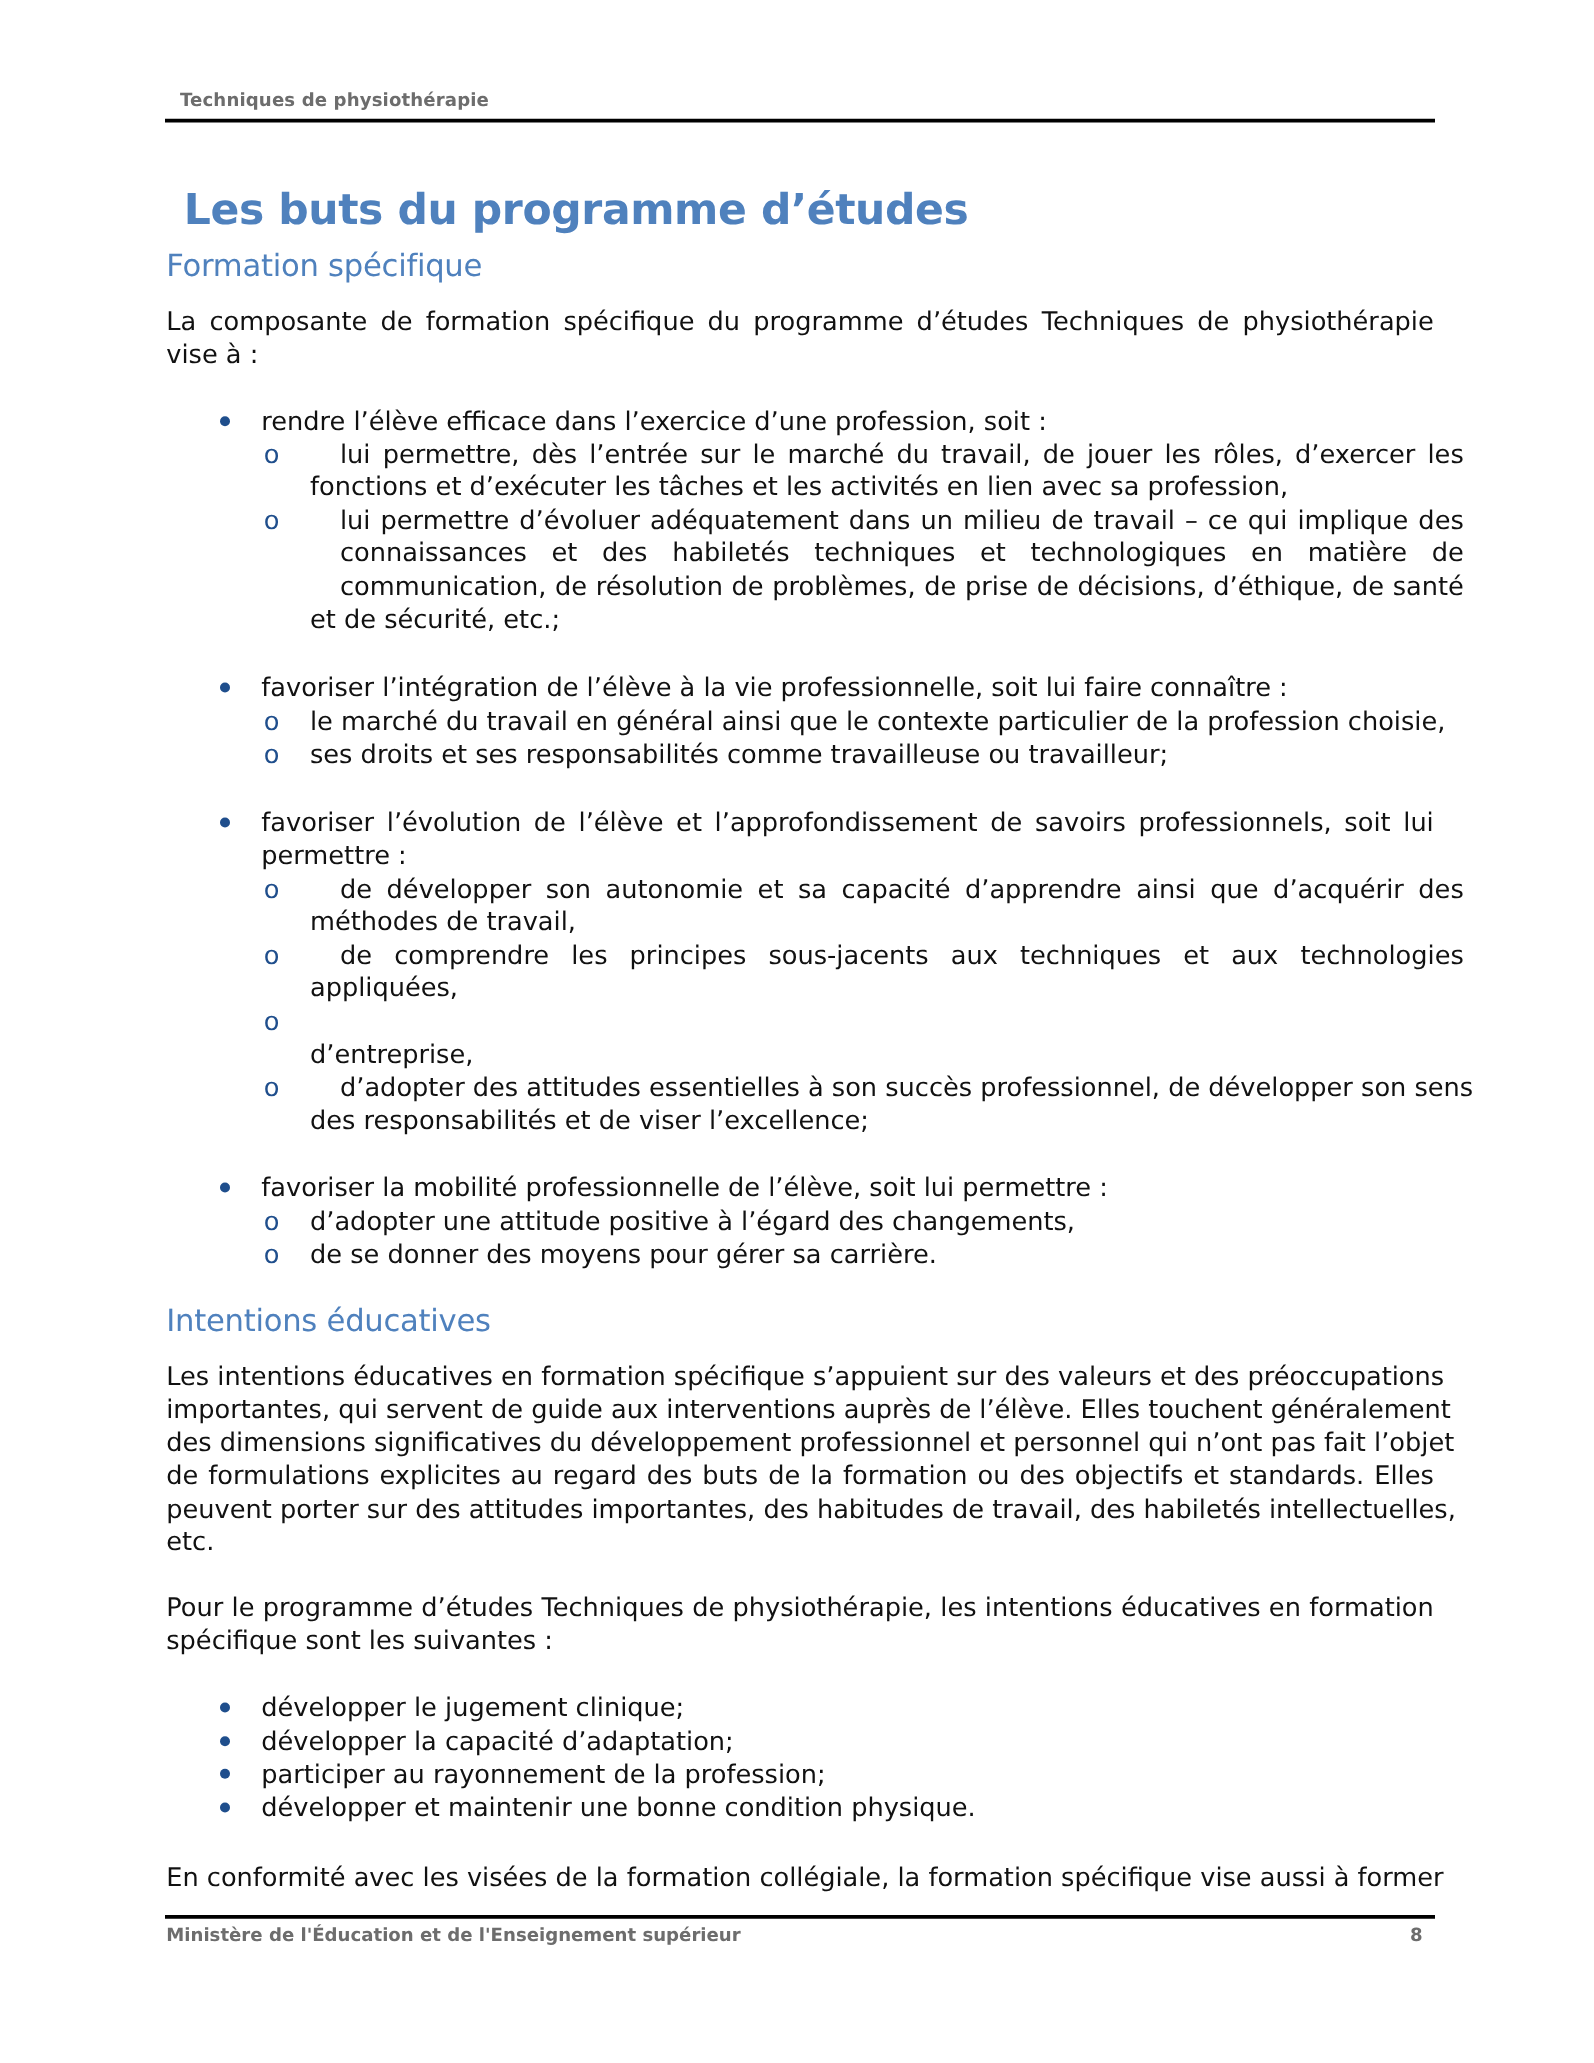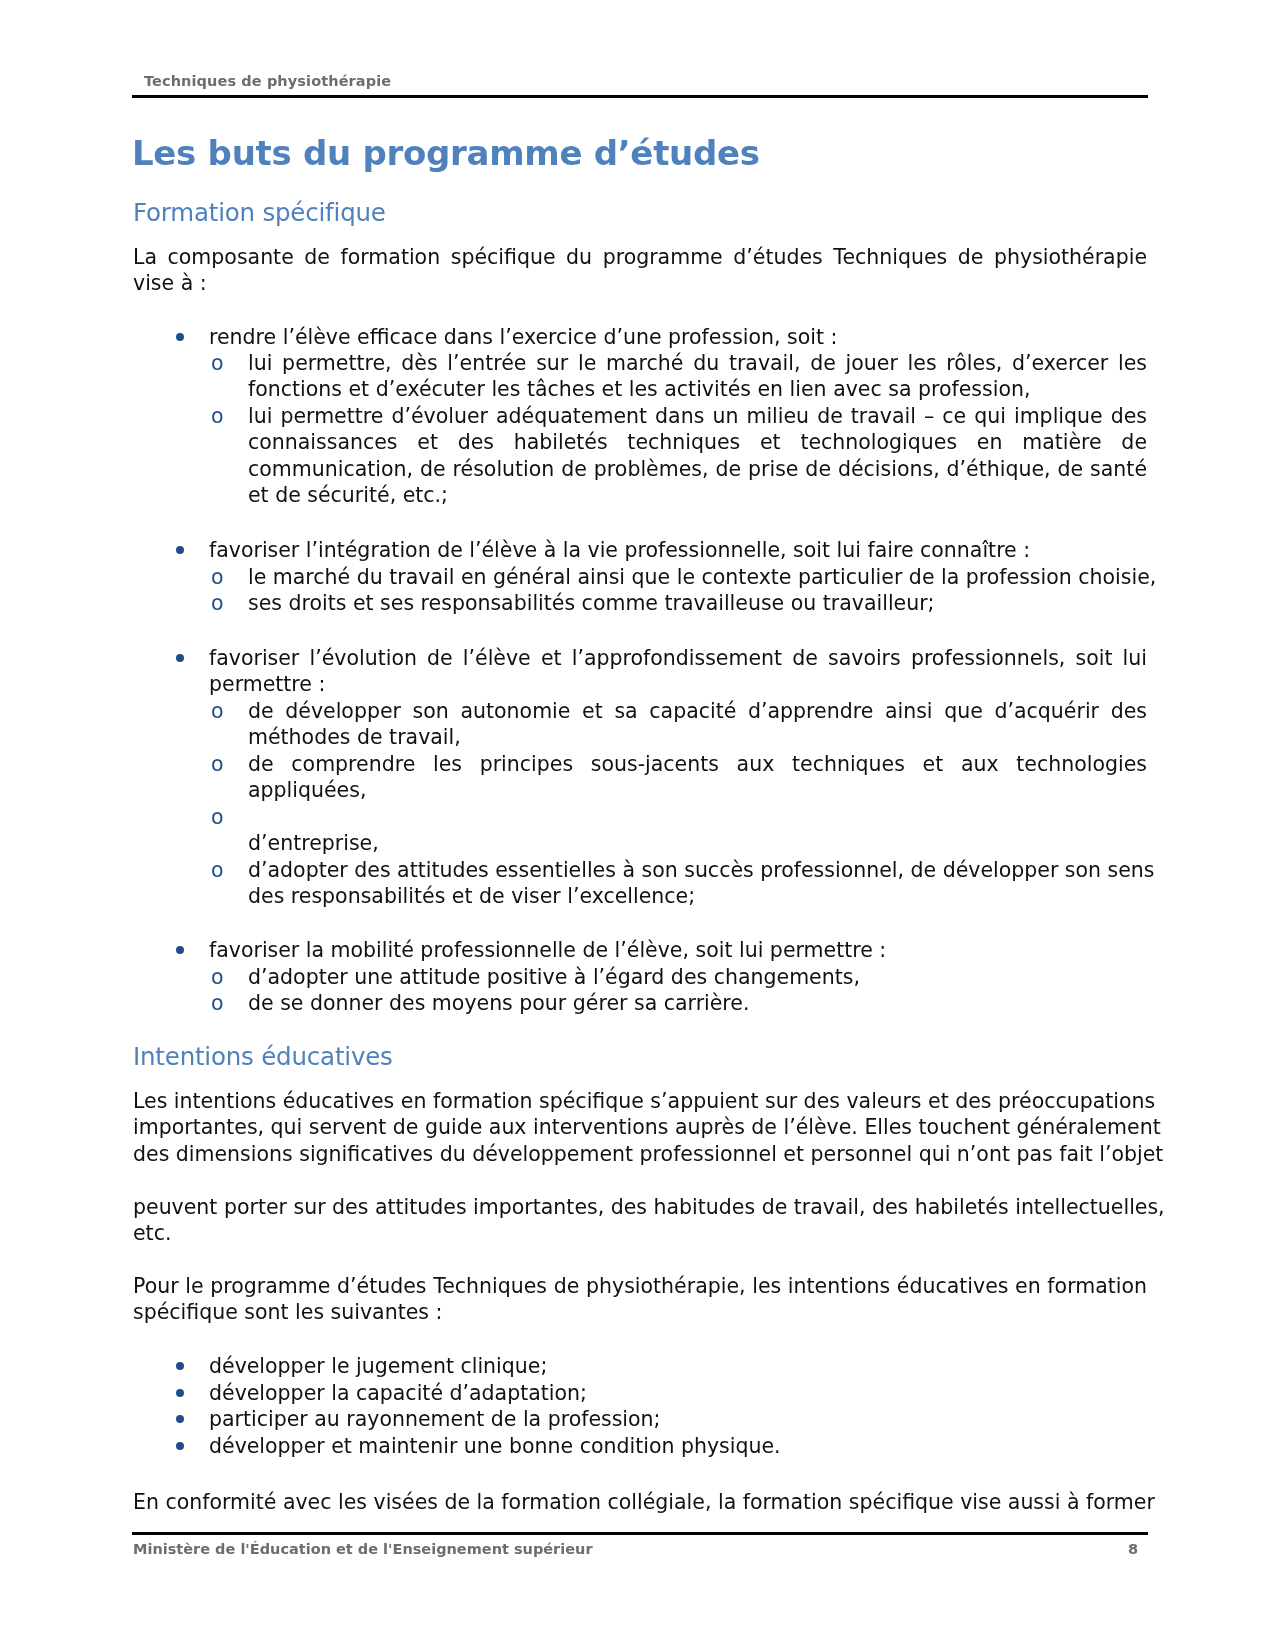--- a/index.html
+++ b/index.html
@@ -1,30 +1,30 @@
 <!DOCTYPE html>
 <html><head>
 <meta charset="utf-8">
 <style>
   html, body { margin: 0; padding: 0; background: #ffffff; }
   body { width: 1275px; height: 1650px; position: relative; overflow: hidden;
          font-family: "DejaVu Sans", sans-serif; color: #111111; }
   .page { position: absolute; left: 0; top: 0; width: 1275px; height: 1650px; }
   .running-header { position: absolute; left: 144px; top: 73px; font-size: 14.5px; font-weight: bold; color: #6d6d6d; letter-spacing: 0.1px; }
   .header-rule { position: absolute; left: 132px; top: 95px; width: 1016px; height: 3px; background: #000; }
-  .title { position: absolute; left: 132px; top: 133px; margin: 0; font-size: 34px; font-weight: bold; color: #4f81bd; letter-spacing: -0.3px; }
+  .title { position: absolute; left: 132px; top: 133px; margin: 15px; font-size: 34px; font-weight: bold; color: #4f81bd; letter-spacing: -0.3px; }
   .h2 { position: absolute; left: 133px; margin: 0; font-size: 24.5px; font-weight: normal; color: #4f81bd; letter-spacing: -0.2px; }
   .line { position: absolute; font-size: 20.5px; line-height: 26px; white-space: nowrap; }
   .just { left: 133px; width: 1014px; text-align: justify; text-align-last: justify; }
   .left { left: 133px; }
   .b1txt { left: 209px; }
   .b1txt.j { width: 938px; text-align: justify; text-align-last: justify; }
   .b2 { left: 211px; color: #1f4e8c; }
   .b2txt { left: 248px; text-align: right; }
-  .b2txt.j { width: 899px; text-align: justify; text-align-last: justify; }
+  .b2txt.j { width: 899px; text-align: justify; text-align-last: justify; margin-left: 24px; }
   .dot { position: absolute; width: 8px; height: 8px; border-radius: 50%; background: #1f4e8c; }
   .footer-rule { position: absolute; left: 132px; top: 1532px; width: 1016px; height: 3px; background: #000; }
   .footer-left { position: absolute; left: 133px; top: 1541px; font-size: 14.5px; font-weight: bold; color: #6d6d6d; }
   .footer-right { position: absolute; left: 1128px; top: 1541px; font-size: 14.5px; font-weight: bold; color: #6d6d6d; }
 </style>
 </head>
 <body>
 
 <div class="page">
   <div class="running-header">Techniques de physiothérapie</div>
@@ -75,20 +75,21 @@
   <div class="line b2" style="top:964px">o</div>
   <div class="line b2txt" style="top:964px">d’adopter une attitude positive à l’égard des changements,</div>
   <div class="line b2" style="top:990px">o</div>
   <div class="line b2txt" style="top:990px">de se donner des moyens pour gérer sa carrière.</div>
 
   <h2 class="h2" style="top:1042px">Intentions éducatives</h2>
 
   <div class="line just" style="top:1114px">importantes, qui servent de guide aux interventions auprès de l’élève. Elles touchent généralement</div>
   <div class="line just" style="top:1088px">Les intentions éducatives en formation spécifique s’appuient sur des valeurs et des préoccupations</div>
   <div class="line just" style="top:1141px">des dimensions significatives du développement professionnel et personnel qui n’ont pas fait l’objet</div>
+  <div class="line just" style="top:1167px">de formulations explicites au regard des buts de la formation ou des objectifs et standards. Elles</div>
   <div class="line just" style="top:1194px">peuvent porter sur des attitudes importantes, des habitudes de travail, des habiletés intellectuelles,</div>
   <div class="line left" style="top:1220px">etc.</div>
 
   <div class="line just" style="top:1273px">Pour le programme d’études Techniques de physiothérapie, les intentions éducatives en formation</div>
   <div class="line left" style="top:1299px">spécifique sont les suivantes :</div>
 
   <span class="dot" style="left:176px;top:1362px"></span>
   <div class="line b1txt" style="top:1353px">développer le jugement clinique;</div>
   <span class="dot" style="left:176px;top:1389px"></span>
   <div class="line b1txt" style="top:1380px">développer la capacité d’adaptation;</div>

